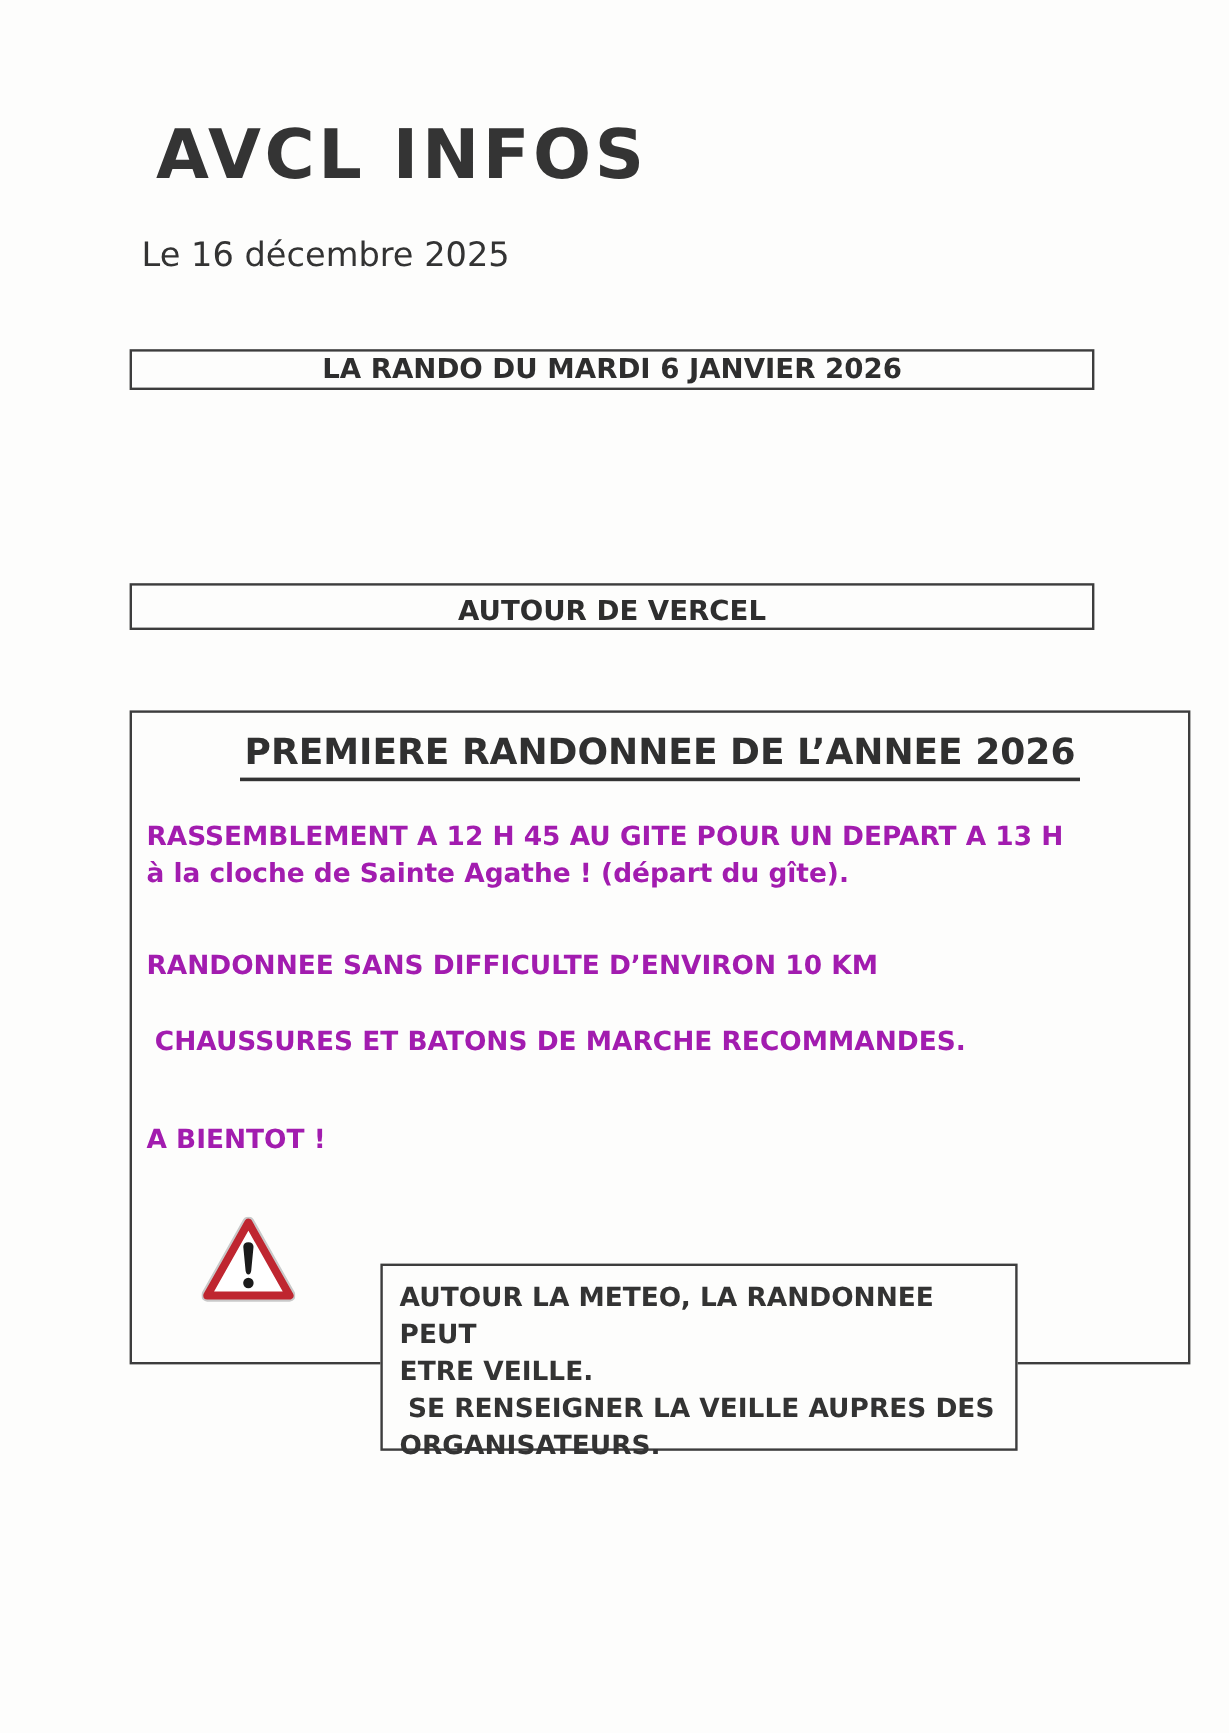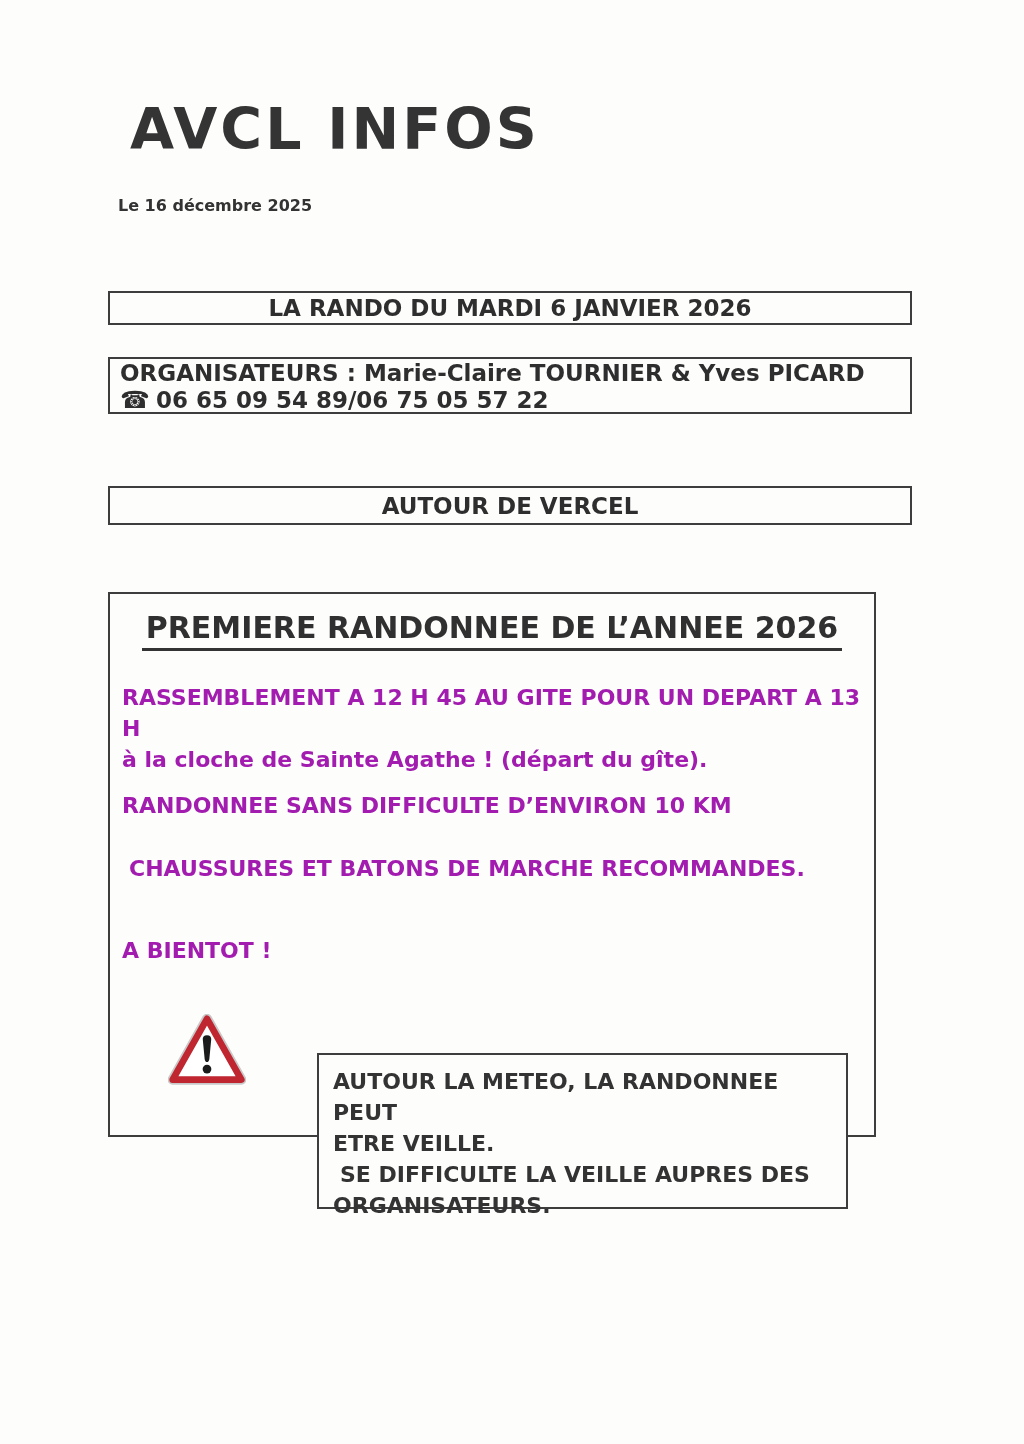--- a/index.html
+++ b/index.html
@@ -23,22 +23,22 @@
     margin: 0;
     font-size: 57px;
     font-weight: 700;
     letter-spacing: 3px;
     color: #343434;
   }
   .date-line {
     position: absolute;
     left: 118px;
     top: 196px;
-    font-size: 16px;
-    font-weight: 700;
+    font-size: 28px;
+    font-weight: 400;
     color: #333333;
   }
   .box {
     position: absolute;
     box-sizing: border-box;
     border: 2px solid #3d3d3d;
     background: #fdfdfc;
   }
   .banner1 {
     left: 108px; top: 291px; width: 804px; height: 34px;
@@ -50,25 +50,25 @@
     padding: 1px 10px;
     font-size: 23px; font-weight: 700;
     line-height: 27px;
   }
   .banner2 .phone-icon {
     font-size: 24px;
     margin-right: 6px;
   }
   .banner3 {
     left: 108px; top: 486px; width: 804px; height: 39px;
-    display: flex; align-items: center; justify-content: center;
+    display: flex; align-items: flex-end; justify-content: center;
     font-size: 23px; font-weight: 700;
   }
   .main-box {
-    left: 108px; top: 592px; width: 768px; height: 545px;
+    left: 108px; top: 592px; width: 884px; height: 545px;
   }
   .main-heading-wrap {
     position: absolute;
     left: 0; right: 0; top: 16px;
     text-align: center;
   }
   .main-heading {
     display: inline-block;
     font-size: 30px;
     font-weight: 700;
@@ -112,26 +112,20 @@
 <div class="page">
 
   <h1 class="title">AVCL INFOS</h1>
 
   <div class="date-line">Le 16 décembre 2025</div>
 
   <div class="box banner1">
     <span>LA RANDO DU MARDI 6 JANVIER 2026</span>
   </div>
 
-  <div class="box banner2">
-    <div>ORGANISATEURS : Marie-Claire TOURNIER &amp; Yves PICARD</div>
-    <div>
-      <span class="phone-icon">☎</span><span>06 65 09 54 89/06 75 05 57 22</span>
-    </div>
-  </div>
 
   <div class="box banner3">
     <span>AUTOUR DE VERCEL</span>
   </div>
 
   <div class="box main-box">
     <div class="main-heading-wrap">
       <span class="main-heading">PREMIERE RANDONNEE DE L’ANNEE 2026</span>
     </div>
 
@@ -152,17 +146,17 @@
         <path d="M50 6 L94 84 L6 84 Z" fill="#ffffff" stroke="#bf2630" stroke-width="8.5" stroke-linejoin="round"></path>
         <path d="M50 27 C46 27 44.2 29.5 44.6 32.6 L47 57.5 C47.3 60 48.4 61.5 50 61.5 C51.6 61.5 52.7 60 53 57.5 L55.4 32.6 C55.8 29.5 54 27 50 27 Z" fill="#1b1b1b"></path>
         <circle cx="50" cy="70.5" r="5.6" fill="#1b1b1b"></circle>
       </svg>
     </div>
   </div>
 
   <div class="box meteo-box">
     <div>AUTOUR LA METEO, LA RANDONNEE PEUT</div>
     <div>ETRE VEILLE.</div>
-    <div class="meteo-line3">SE DIFFICULTE LA VEILLE AUPRES DES</div>
+    <div class="meteo-line3">SE RENSEIGNER LA VEILLE AUPRES DES</div>
     <div>ORGANISATEURS.</div>
   </div>
 
 </div>
 
 </body></html>

